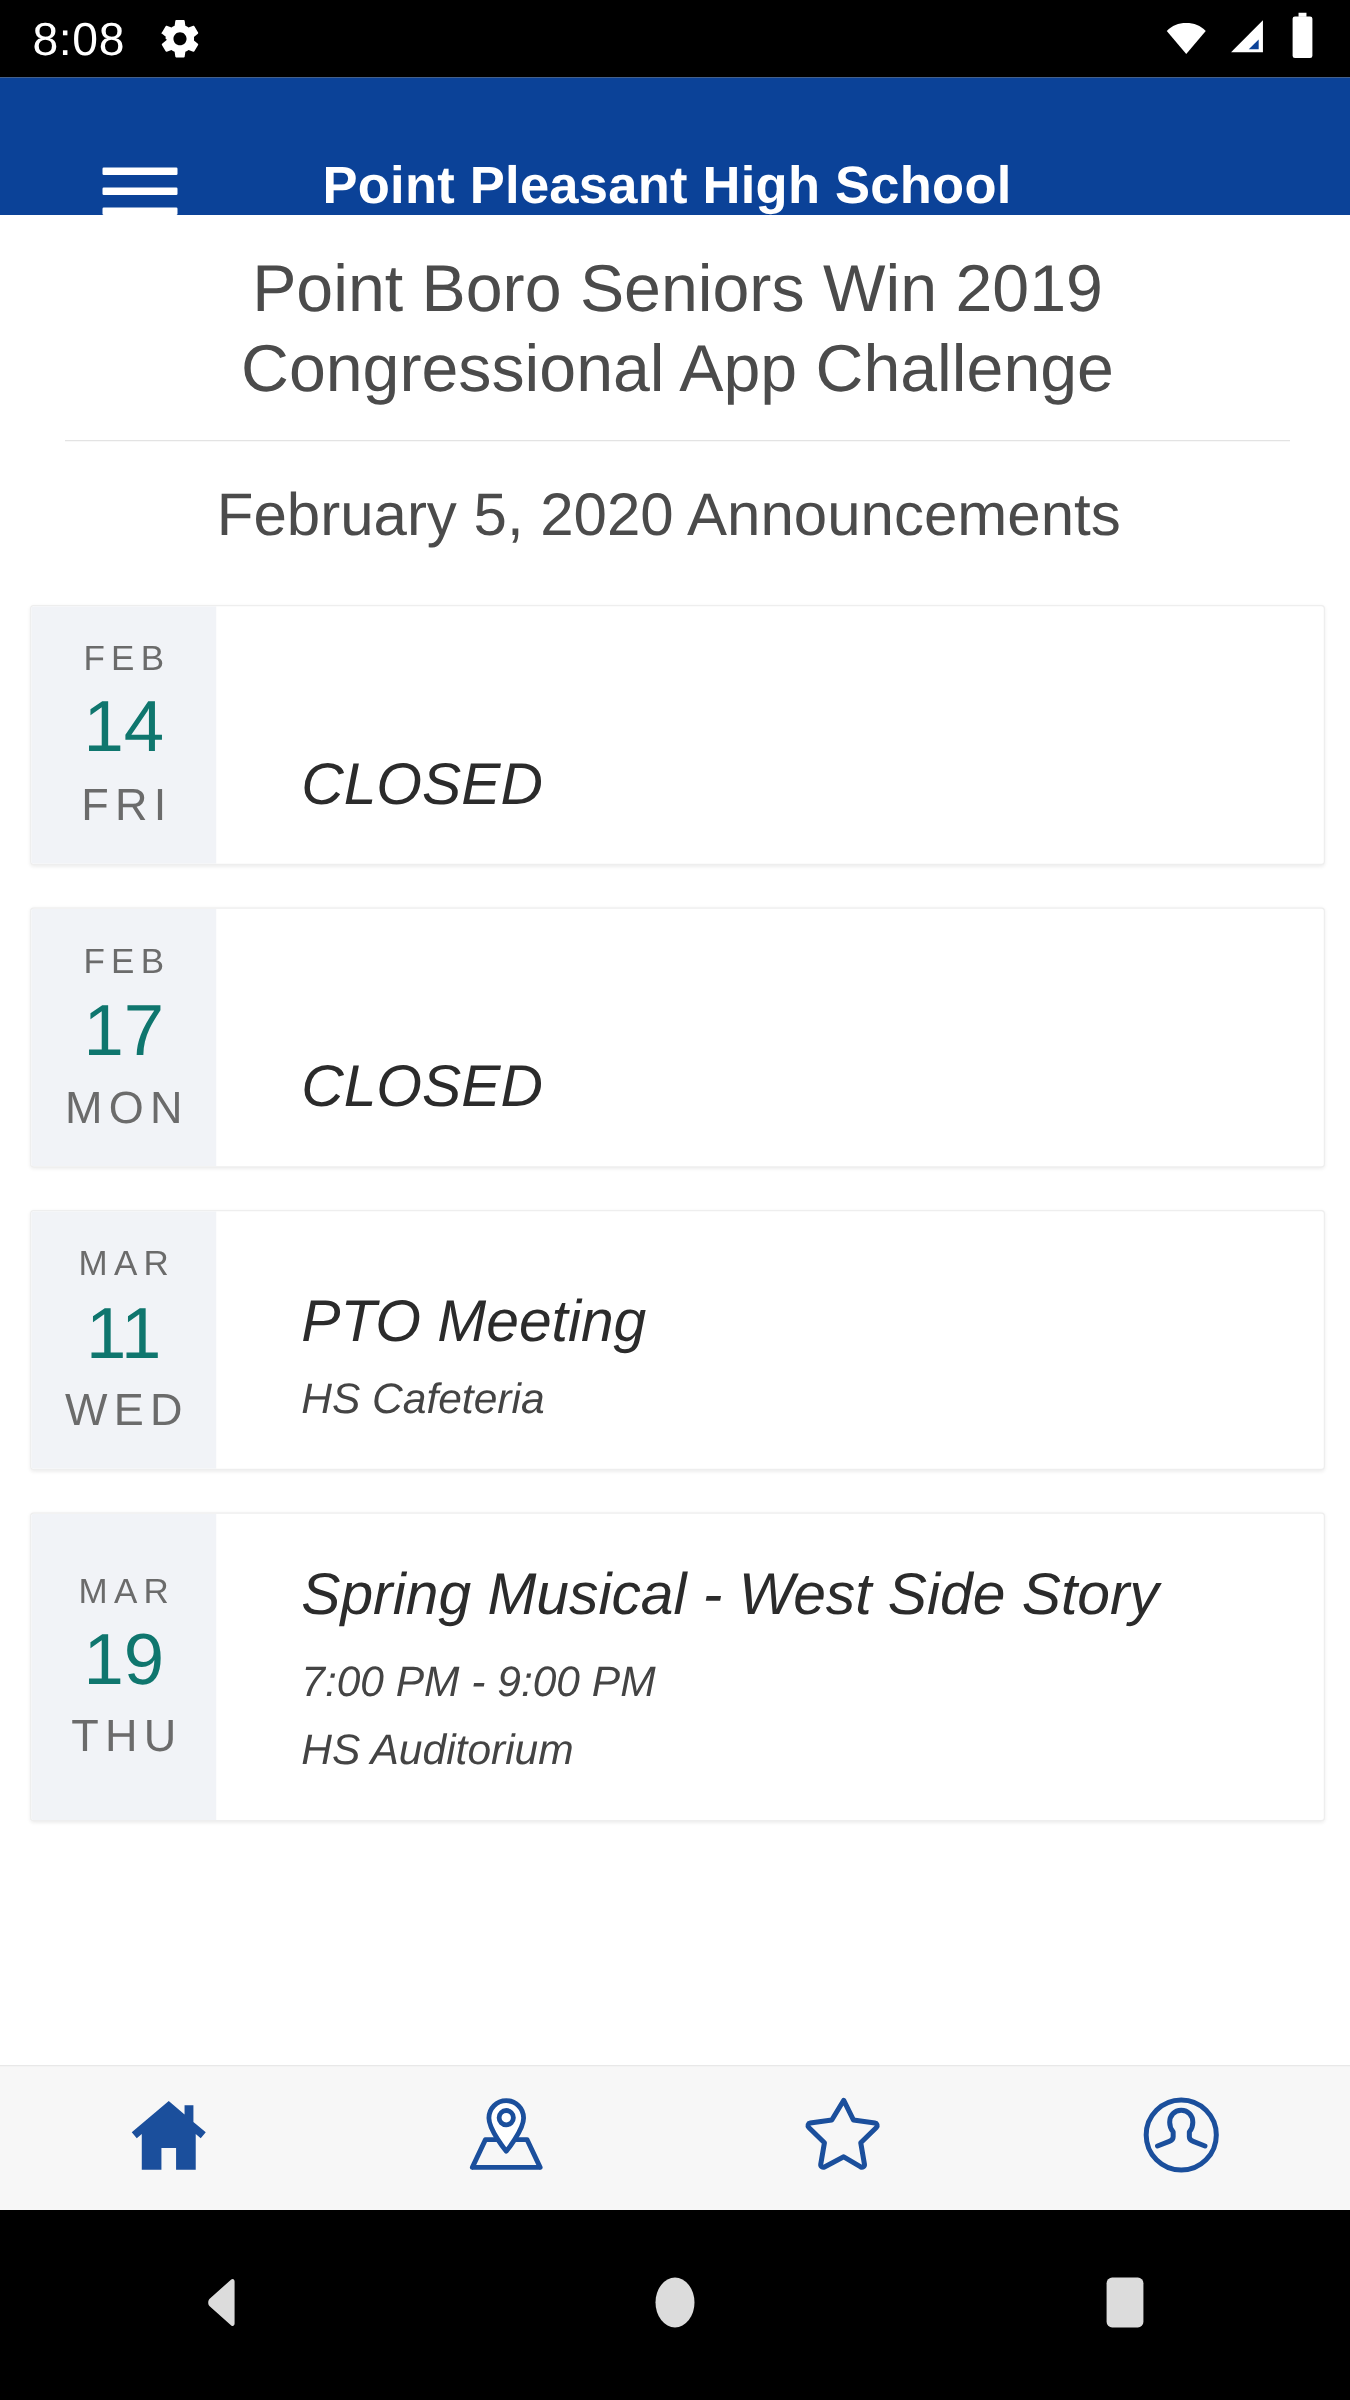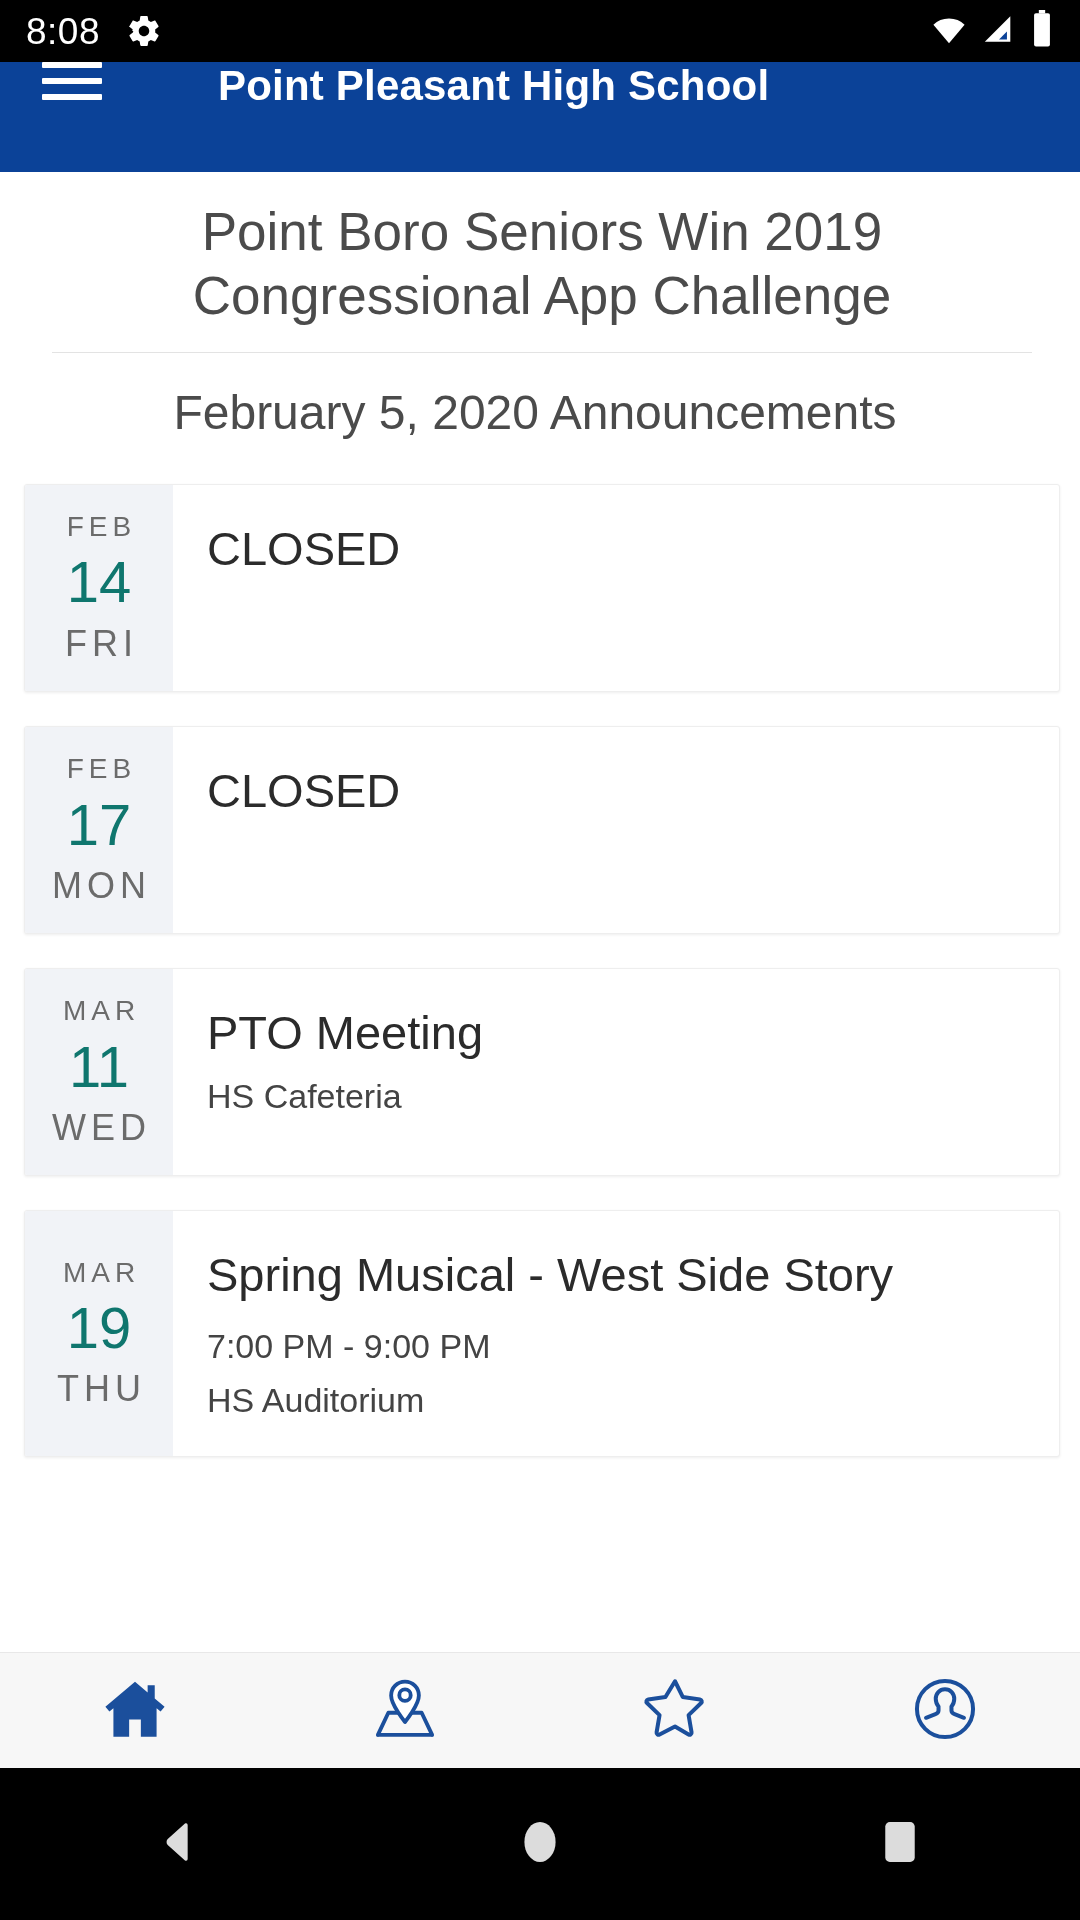--- a/index.html
+++ b/index.html
@@ -33,21 +33,21 @@
   .status-right {
     margin-left: auto;
     display: flex; align-items: center; gap: 14px;
   }
 
   
   .app-bar {
     position: absolute; top: 62px; left: 0;
     width: 1080px; height: 110px;
     background: #0b4298;
-    display: flex; align-items: flex-start;
+    display: flex; align-items: flex-end; padding-left: 40px;
   }
   .hamburger {
     width: 64px; margin-left: 42px;
     display: flex; flex-direction: column; justify-content: center; gap: 10px;
   }
   .hamburger span {
     display: block; height: 6px; width: 60px;
     background: #ffffff; border-radius: 1px;
   }
   .app-title {
@@ -95,20 +95,21 @@
   .event-card {
     position: relative;
     margin: 0 22px 34px 22px;
     background: #ffffff;
     border: 1px solid #eeeeee;
     border-radius: 3px;
     box-shadow: 0 1px 3px rgba(0,0,0,0.07);
     display: flex;
     min-height: 190px;
     overflow: hidden;
+    gap: 34px;
   }
   .date-block {
     width: 148px;
     flex: 0 0 148px;
     background: #f1f3f7;
     display: flex; flex-direction: column;
     align-items: center; justify-content: center;
     padding: 22px 0;
   }
   .date-month {
@@ -127,21 +128,21 @@
   .date-weekday {
     font-size: 36px;
     letter-spacing: 5px;
     color: #6b6b6b;
     text-indent: 5px;
     line-height: 1.4;
   }
   .event-body {
     flex: 1 1 auto;
     padding: 34px 30px 34px 34px;
-    display: flex; flex-direction: column; justify-content: flex-start;
+    display: flex; flex-direction: column; justify-content: flex-end; font-style: italic;
   }
   .event-title {
     font-size: 47px;
     color: #2b2b2b;
     line-height: 1.28;
     font-weight: normal;
   }
   .event-time {
     font-size: 34px;
     color: #444444;

